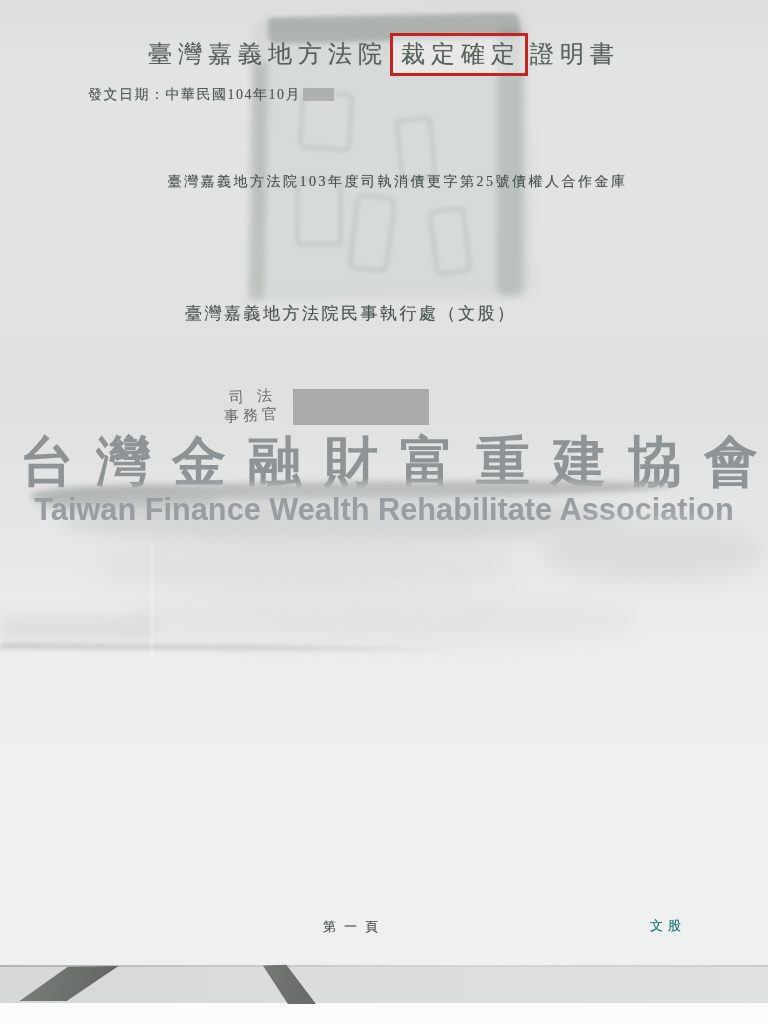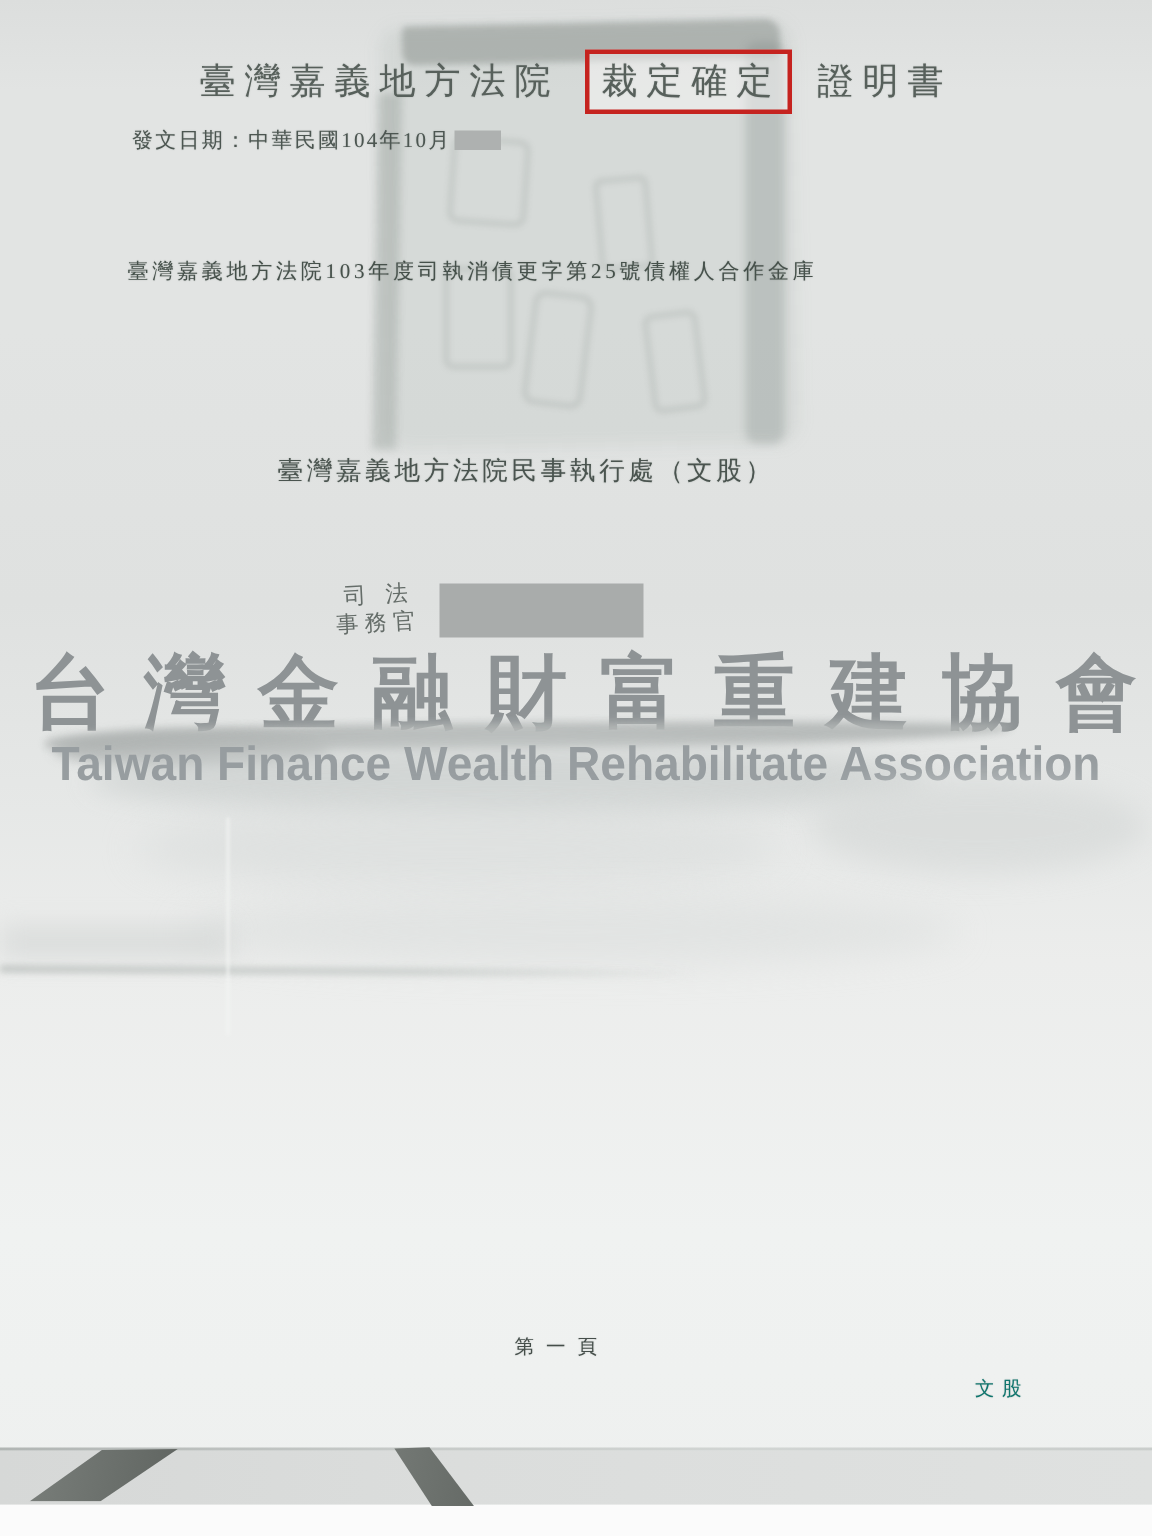--- a/index.html
+++ b/index.html
@@ -49,29 +49,29 @@
   .stamp-left{left:250px;top:62px;width:16px;height:238px;
     background:rgba(115,124,119,.28);filter:blur(3px);transform:rotate(1deg);}
   .stamp-mark{border:3px solid rgba(105,115,110,.32);filter:blur(2px);opacity:.65;background:transparent;}
   .sm1{left:296px;top:178px;width:40px;height:62px;border-radius:6px;}
   .sm2{left:352px;top:195px;width:34px;height:70px;border-radius:8px;transform:rotate(7deg);}
   .sm3{left:398px;top:118px;width:30px;height:56px;border-radius:5px;transform:rotate(-5deg);}
   .sm4{left:300px;top:92px;width:46px;height:52px;border-radius:7px;transform:rotate(4deg);}
   .sm5{left:432px;top:208px;width:30px;height:60px;border-radius:6px;transform:rotate(-7deg);}
 
   
-  .doc-text{color:#46514b;text-shadow:0 0 1px rgba(70,80,75,.35);}
+  .doc-text{color:#46514b;text-shadow:0 0 1px rgba(70,80,75,.35);text-align:center;}
   .title-line{
     position:absolute;left:0;top:33px;width:768px;text-align:center;
     font-size:24px;letter-spacing:6px;color:#57605b;white-space:nowrap;
     text-shadow:0 0 1px rgba(80,90,85,.35);
   }
   .hl-box{
     display:inline-block;border:3px solid #c5231f;
-    padding:2px 4px 3px 8px;margin:0 17px;
+    padding:2px 4px 3px 8px;margin:0 2px;
     background:rgba(252,250,250,.45);
   }
   .meta-block{
     position:absolute;left:88px;top:84px;
     font-size:14px;line-height:21px;letter-spacing:1.5px;color:#4c5651;
     text-shadow:0 0 1px rgba(70,80,75,.3);white-space:nowrap;
   }
   .redact{display:inline-block;background:#aeb1b0;vertical-align:-2px;margin:0 2px;}
   .r-date{width:31px;height:13px;}
   .r-body2{width:59px;height:15px;}
@@ -121,22 +121,22 @@
   .cloud4{left:120px;top:598px;width:520px;height:46px;background:#dadddc;
     border-radius:50%;filter:blur(12px);opacity:.55;}
   .left-band{left:0;top:616px;width:155px;height:24px;background:#d2d5d4;
     filter:blur(8px);opacity:.6;}
   .crease{left:0;top:645px;width:465px;height:5px;
     background:linear-gradient(90deg,#c5c9c7,#cdd1cf 60%,rgba(205,209,207,0));
     filter:blur(2px);transform:rotate(.4deg);}
   .v-line{left:151px;top:545px;width:2px;height:145px;background:#f3f5f4;opacity:.7;filter:blur(1px);}
 
   
-  .footer-page{position:absolute;left:323px;top:889px;font-size:13px;letter-spacing:8px;
-    color:#454e4a;white-space:nowrap;text-shadow:0 0 1px rgba(70,80,75,.3);margin-left:20px;}
+  .footer-page{position:absolute;left:323px;top:918px;font-size:13px;letter-spacing:8px;
+    color:#454e4a;white-space:nowrap;text-shadow:0 0 1px rgba(70,80,75,.3);}
   .footer-section{position:absolute;left:626px;top:917px;font-size:13px;letter-spacing:5px;
     color:#0f766e;white-space:nowrap;text-shadow:0 0 1px rgba(70,80,75,.3);margin-left:24px;}
 </style>
 </head>
 <body>
 
 <div class="stage">
 
   <div class="paper"></div>
 

